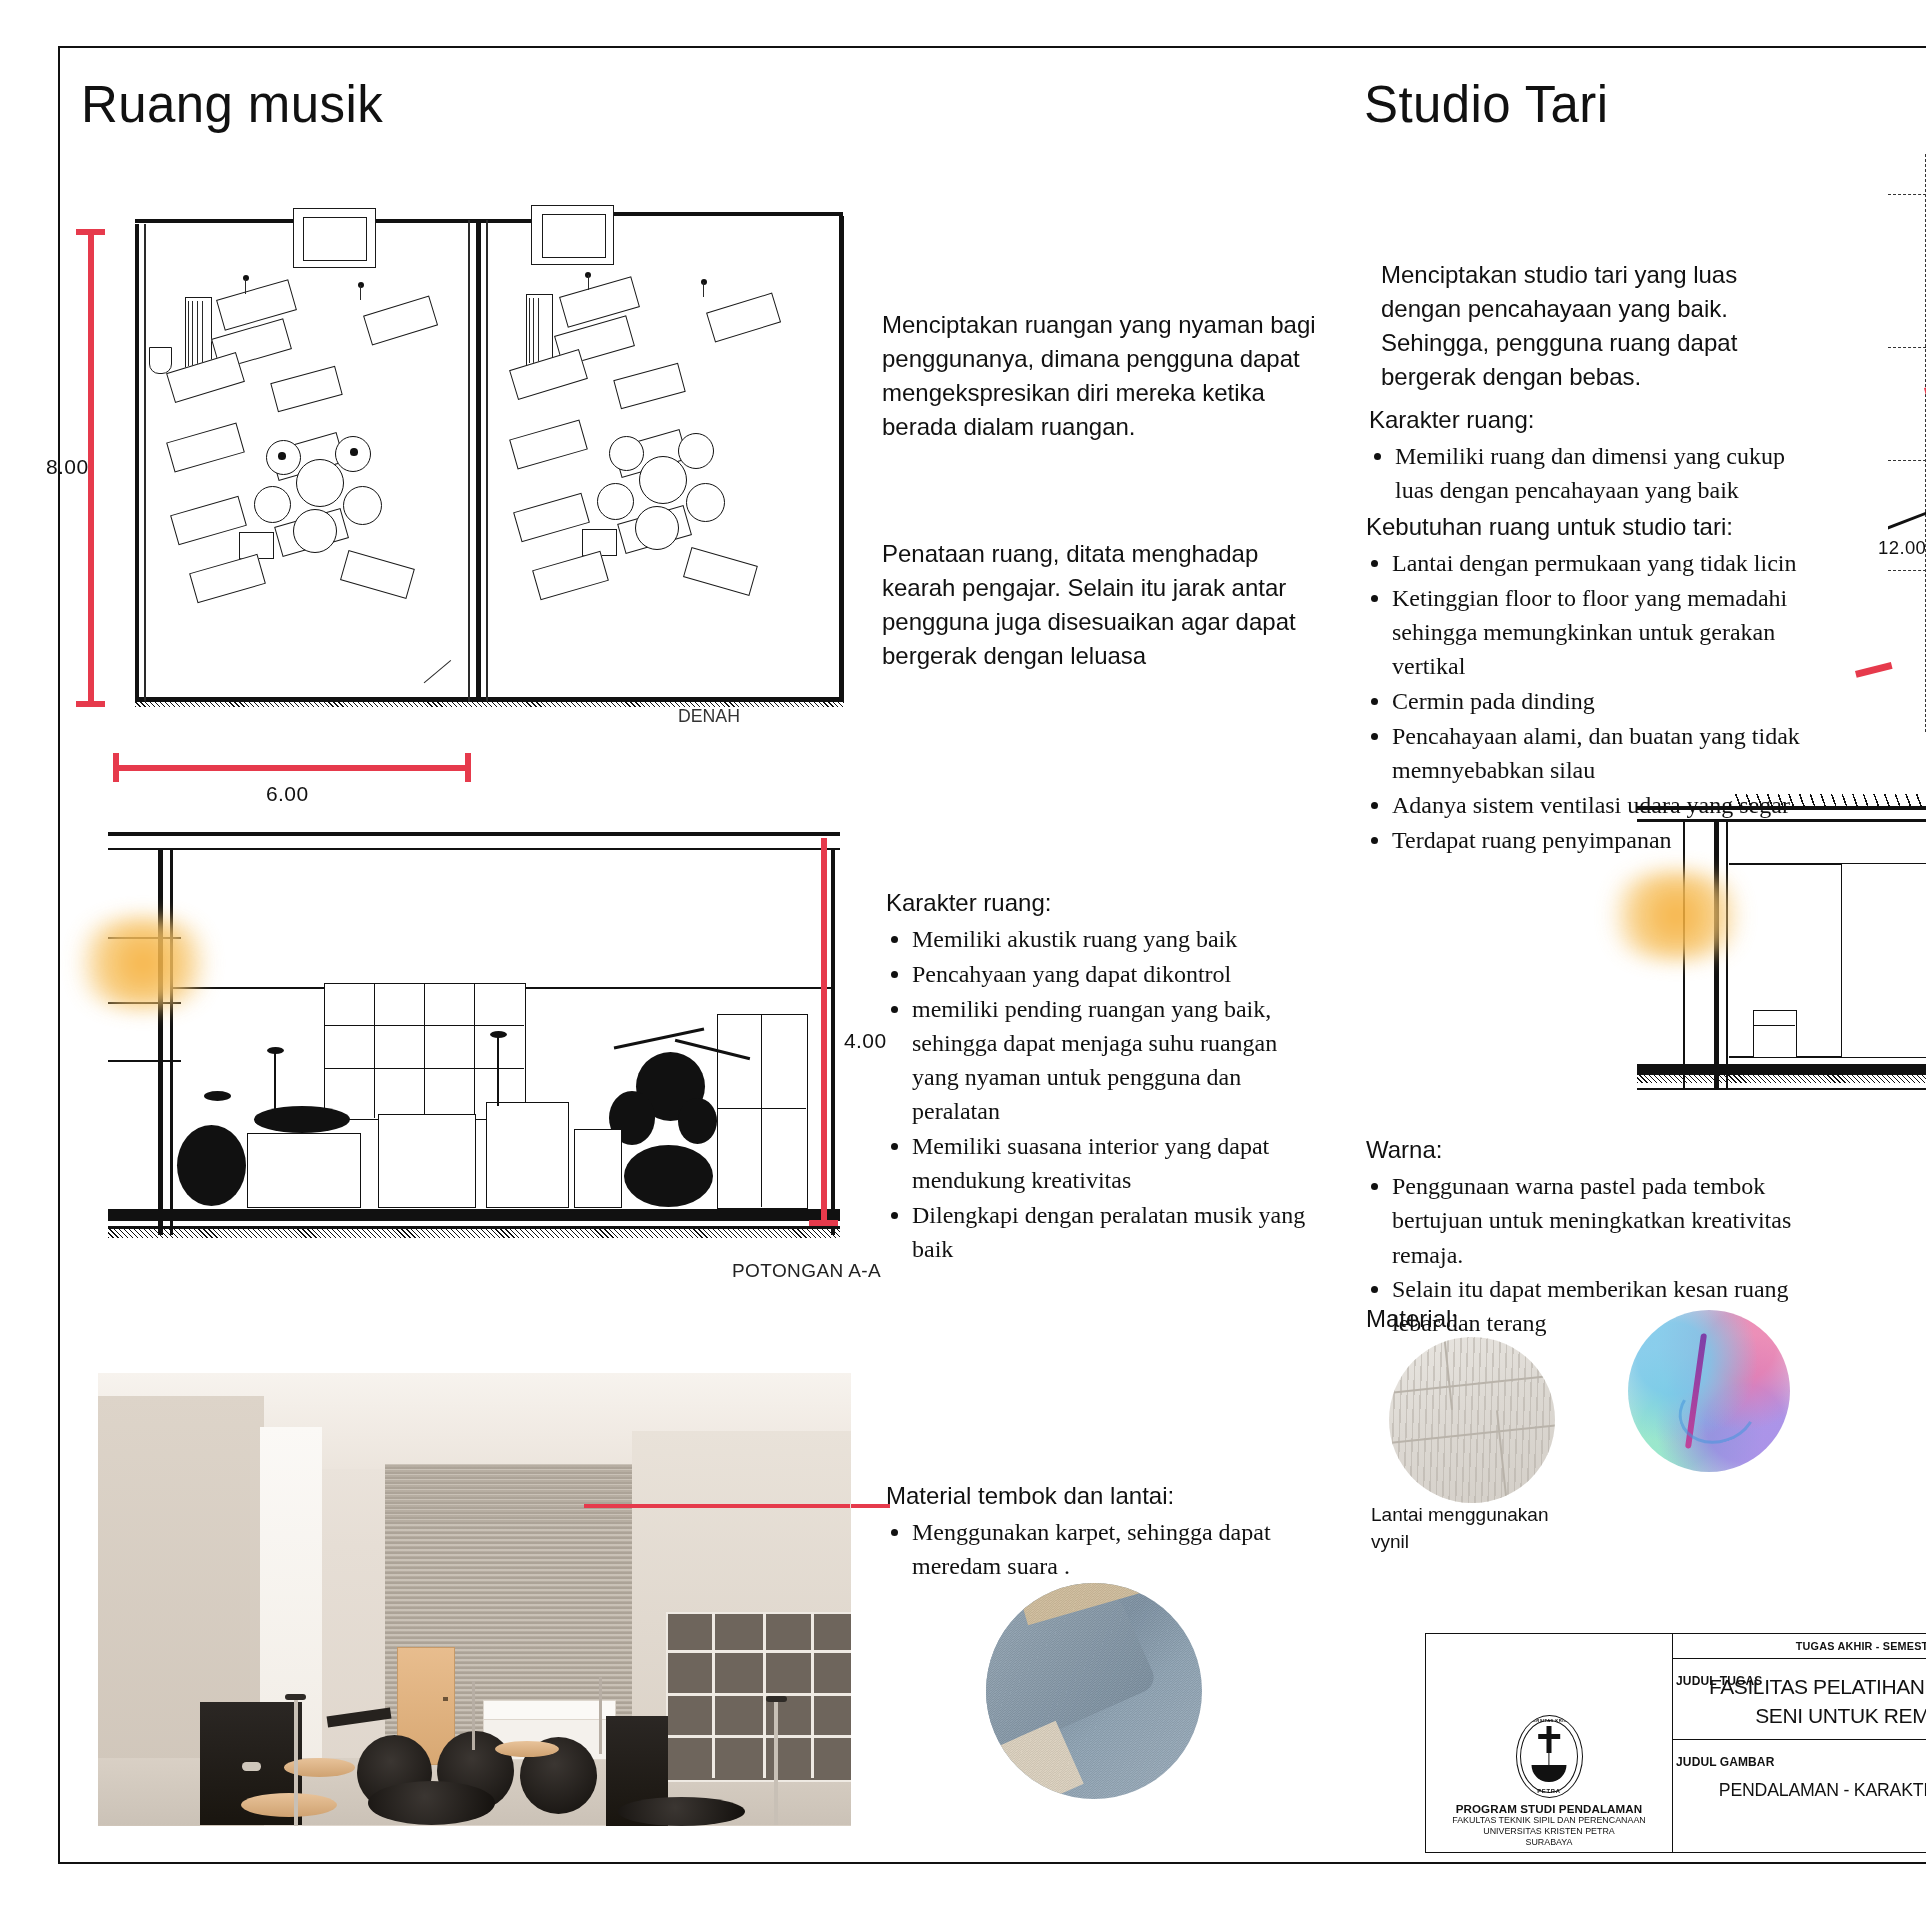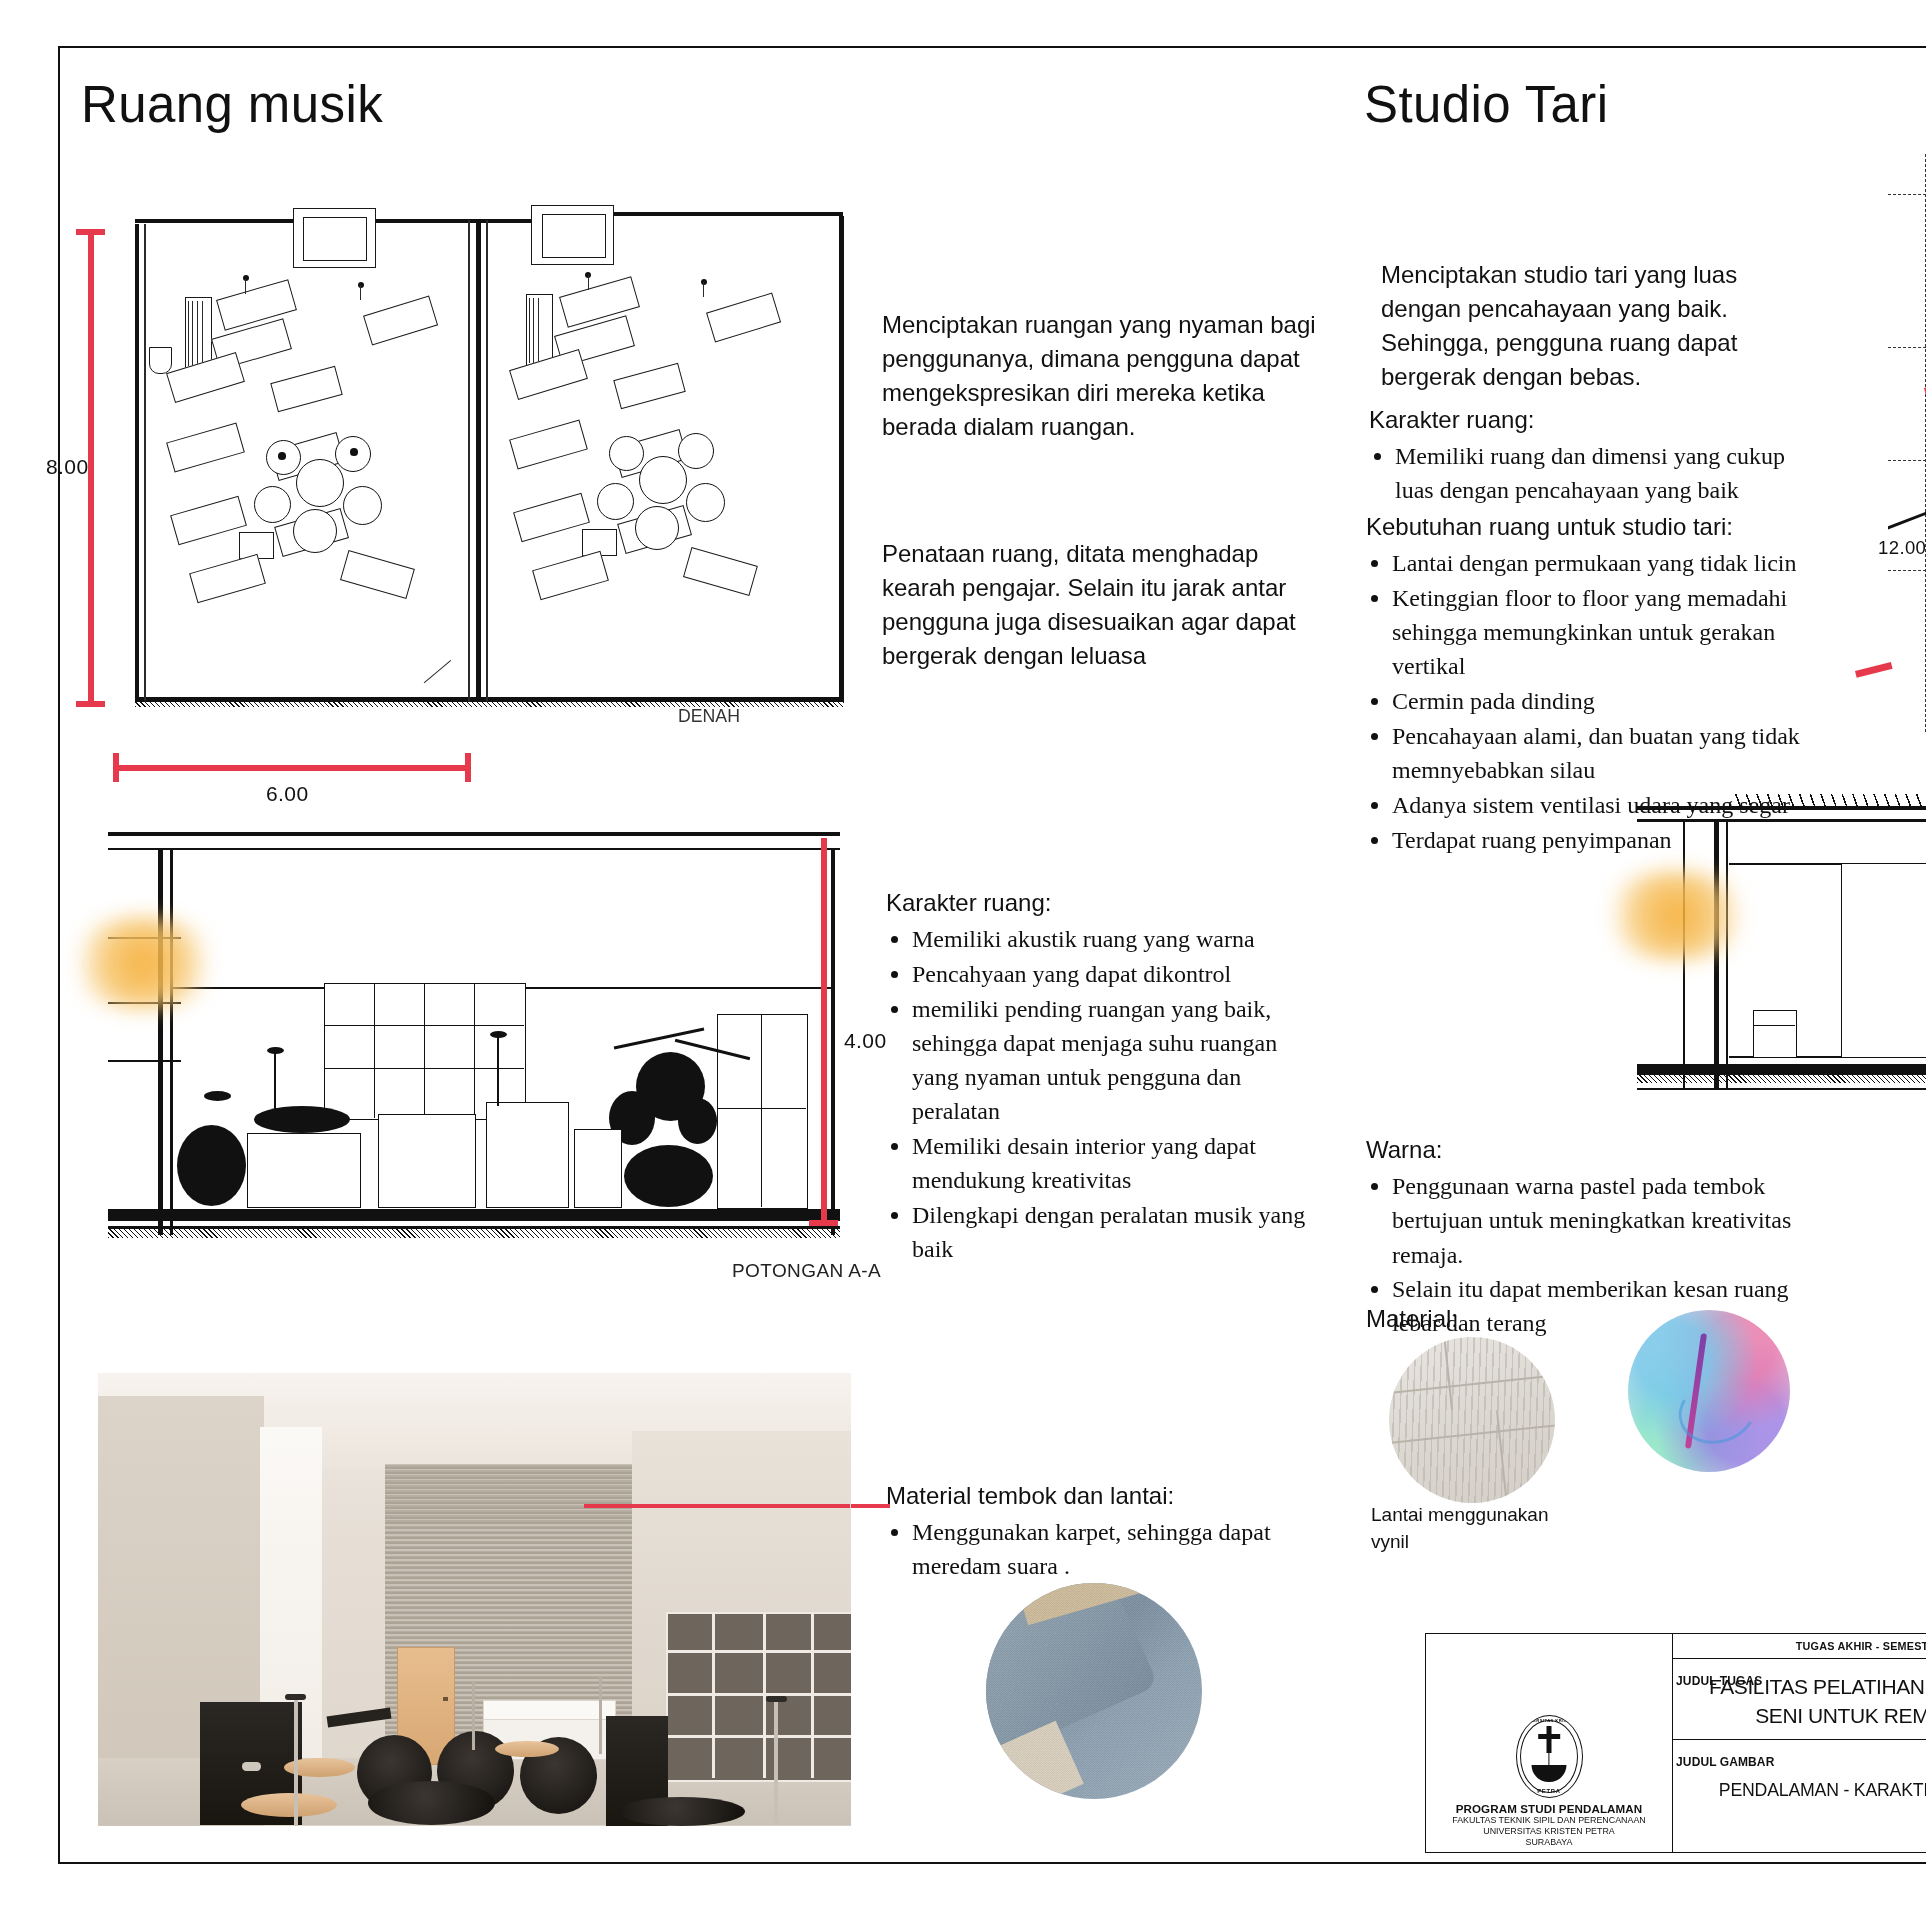--- a/index.html
+++ b/index.html
@@ -287,24 +287,24 @@
     <p>Menciptakan ruangan yang nyaman bagi penggunanya, dimana pengguna dapat mengekspresikan diri mereka ketika berada dialam ruangan.</p>
   </div>
 
   <div class="tblock" style="left:882px;top:537px;width:443px;">
     <p>Penataan ruang, ditata menghadap kearah pengajar. Selain itu jarak antar pengguna juga disesuaikan agar dapat bergerak dengan leluasa</p>
   </div>
 
   <div class="tblock" style="left:886px;top:886px;width:435px;">
     <p>Karakter ruang:</p>
     <ul>
-      <li>Memiliki akustik ruang yang warna</li>
+      <li>Memiliki akustik ruang yang baik</li>
       <li>Pencahyaan yang dapat dikontrol</li>
       <li>memiliki pending ruangan yang baik, sehingga dapat menjaga suhu ruangan yang nyaman untuk pengguna dan peralatan</li>
-      <li>Memiliki desain interior yang dapat mendukung kreativitas</li>
+      <li>Memiliki suasana interior yang dapat mendukung kreativitas</li>
       <li>Dilengkapi dengan peralatan musik yang baik</li>
     </ul>
   </div>
 
   <div class="tblock" style="left:886px;top:1479px;width:428px;">
     <p>Material tembok dan lantai:</p>
     <ul>
       <li> Menggunakan karpet, sehingga dapat meredam suara .</li>
     </ul>
   </div>

